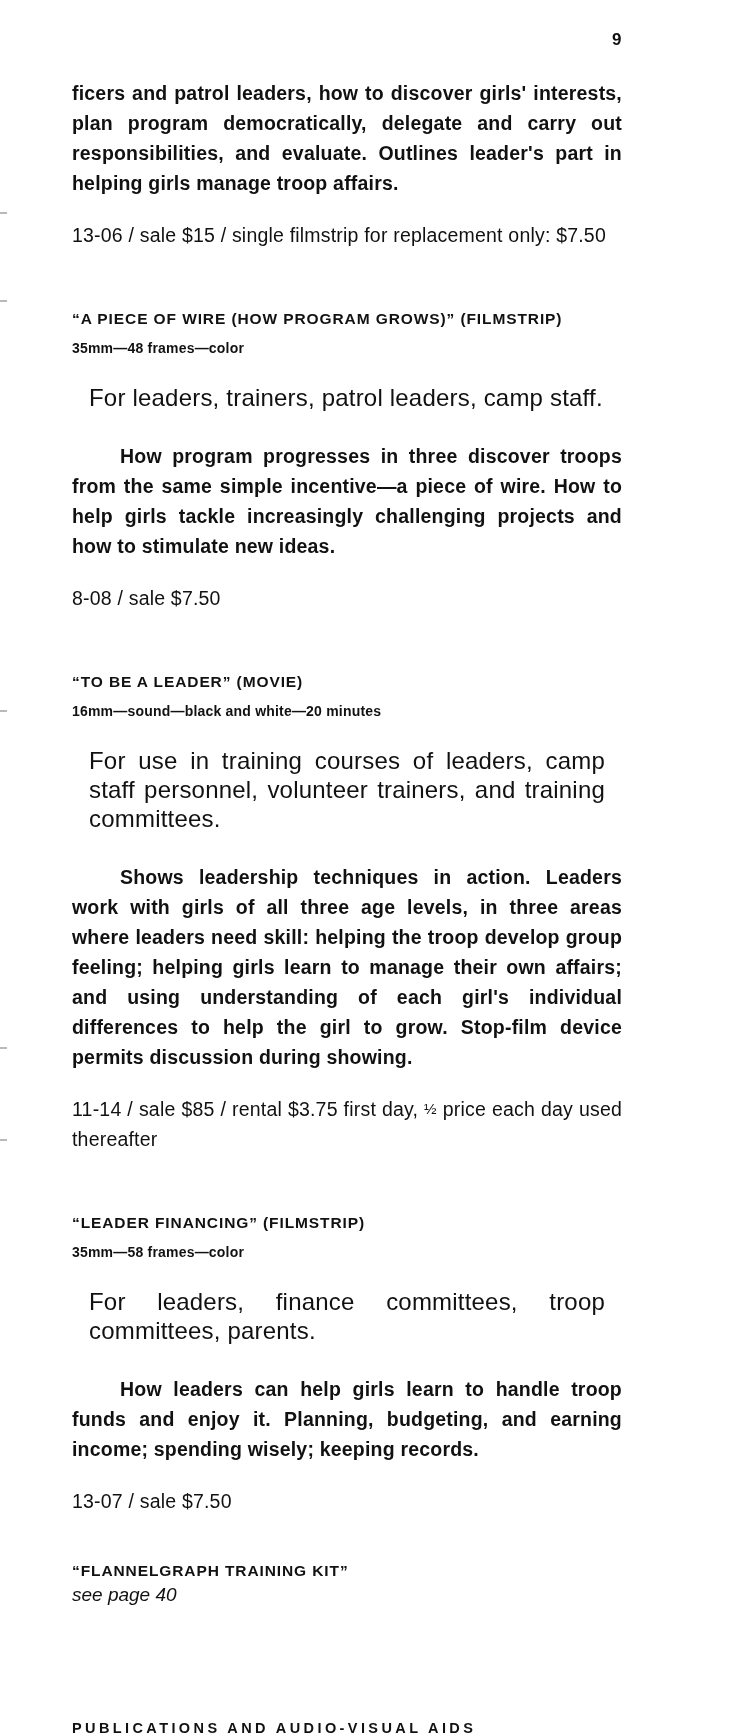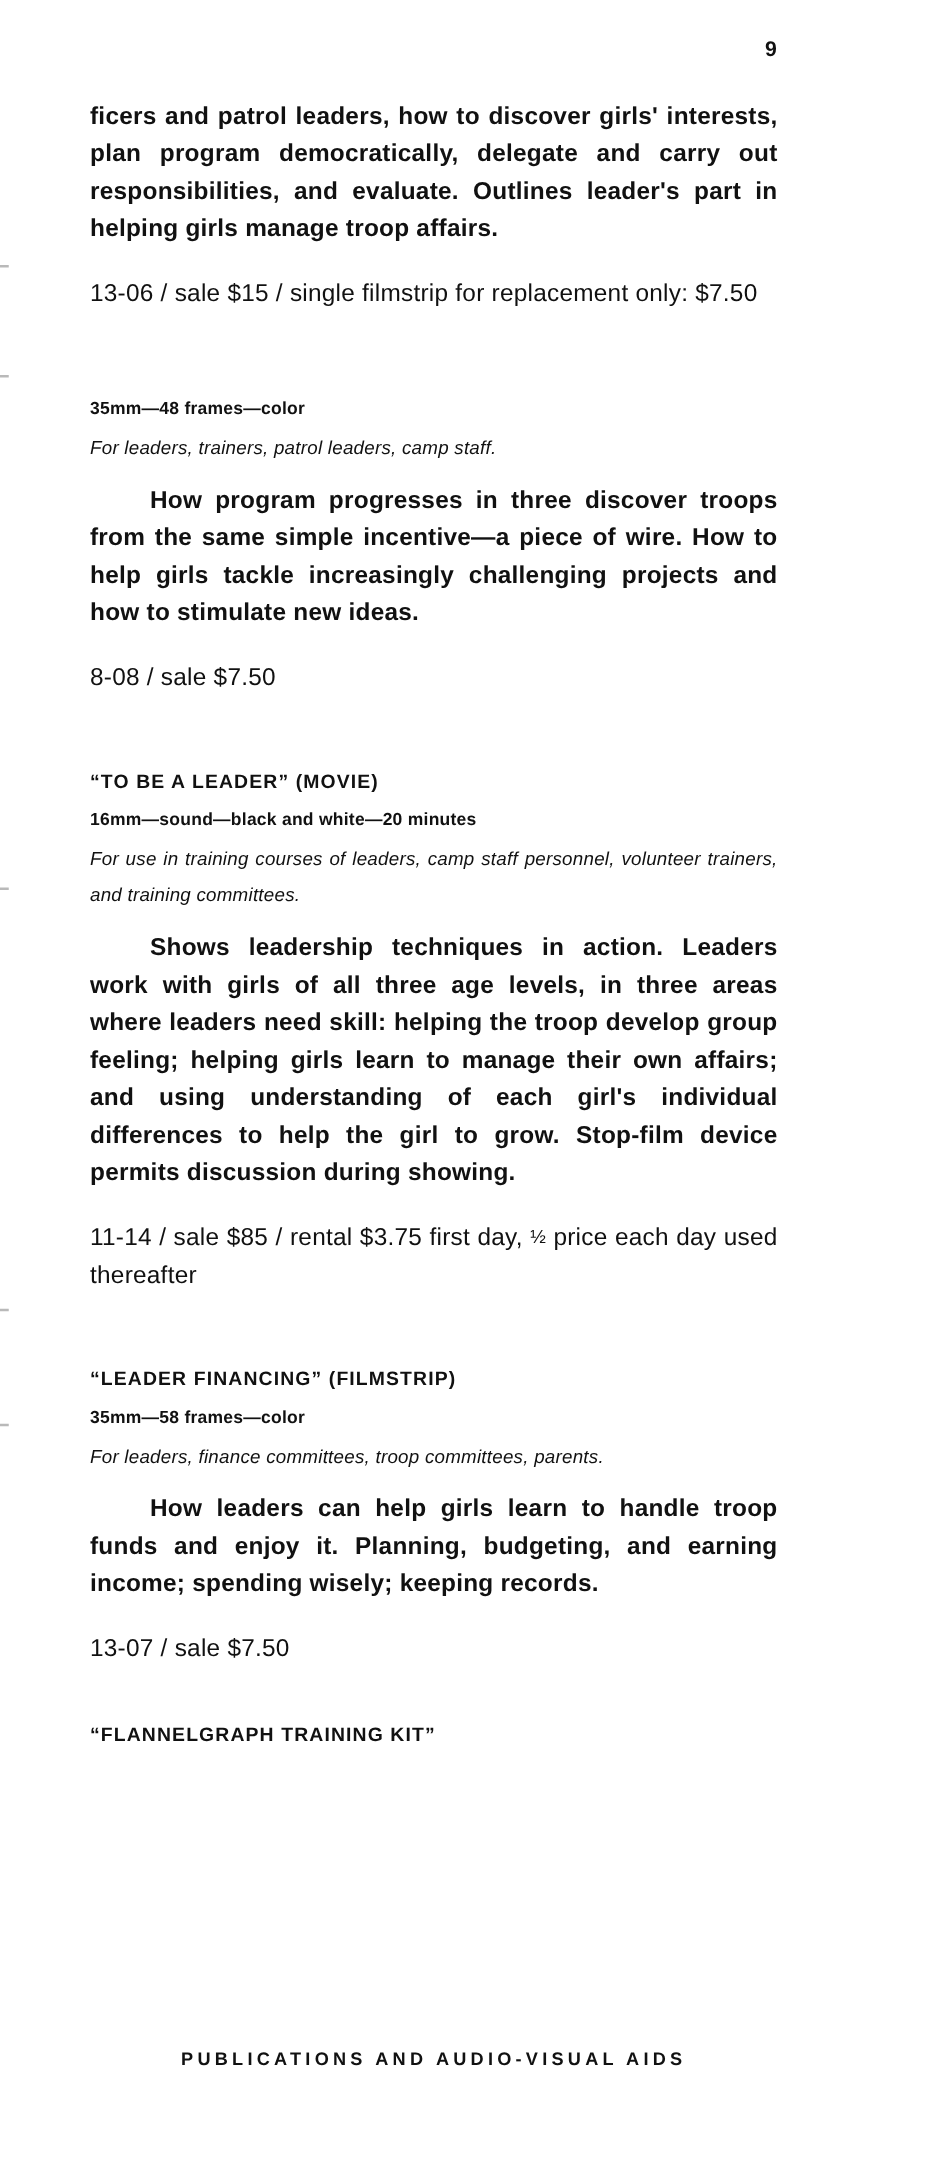--- a/index.html
+++ b/index.html
@@ -67,44 +67,43 @@
     line-height: 22px;
   }
   .entry-spec {
     font-size: 14px;
     font-weight: bold;
     letter-spacing: 0.2px;
     margin: 0;
     line-height: 22px;
   }
   .entry-audience {
-    font-size: 15px;
-    font-style: italic;
+    font-size: 24px;
     line-height: 29px;
-    margin: 0;
+    margin: 17px;
     text-align: justify;
     letter-spacing: 0.2px;
   }
   .gap-xl { height: 58px; }
   .gap-l { height: 44px; }
   .gap-m { height: 22px; }
   .gap-s { height: 12px; }
   .gap-xs { height: 7px; }
   .see-page {
     font-size: 19px;
     font-style: italic;
     line-height: 26px;
     margin: 0;
   }
   .footer {
     position: absolute;
     left: 72px;
-    top: 1640px;
+    top: 1720px;
     width: 550px;
-    text-align: center;
+    text-align: left;
     font-size: 14.5px;
     font-weight: bold;
     letter-spacing: 3.4px;
   }
   .tick {
     position: absolute;
     background: #b9b9b9;
     width: 7px;
     height: 1.5px;
     left: 0;
@@ -133,20 +132,21 @@
 
     <p class="body-text">ficers and patrol leaders, how to discover girls' interests, plan program democratically, delegate and carry out responsibilities, and evaluate. Outlines leader's part in helping girls manage troop affairs.</p>
 
     <div class="gap-m"></div>
 
     <p class="price-line">13-06  /  sale $15  /  single filmstrip for replacement only: $7.50</p>
 
     <div class="gap-xl"></div>
 
     <div>
+      <p class="entry-title">“A PIECE OF WIRE (HOW PROGRAM GROWS)” (FILMSTRIP)</p>
       <div class="gap-xs"></div>
       <p class="entry-spec">35mm—48 frames—color</p>
       <div class="gap-xs"></div>
       <p class="entry-audience">For leaders, trainers, patrol leaders, camp staff.</p>
       <div class="gap-s"></div>
       <p class="body-text first-indent">How program progresses in three discover troops from the same simple incentive—a piece of wire. How to help girls tackle increasingly challenging projects and how to stimulate new ideas.</p>
       <div class="gap-m"></div>
       <p class="price-line">8-08  /  sale $7.50</p>
     </div>
 
@@ -175,19 +175,20 @@
       <div class="gap-s"></div>
       <p class="body-text first-indent">How leaders can help girls learn to handle troop funds and enjoy it. Planning, budgeting, and earning income; spending wisely; keeping records.</p>
       <div class="gap-m"></div>
       <p class="price-line">13-07  /  sale $7.50</p>
     </div>
 
     <div class="gap-l"></div>
 
     <div>
       <p class="entry-title">“FLANNELGRAPH TRAINING KIT”</p>
+      <p class="see-page">see page 40</p>
     </div>
 
   </div>
 
   <div class="footer">PUBLICATIONS  AND  AUDIO-VISUAL  AIDS</div>
 
 </div>
 
 </body></html>

